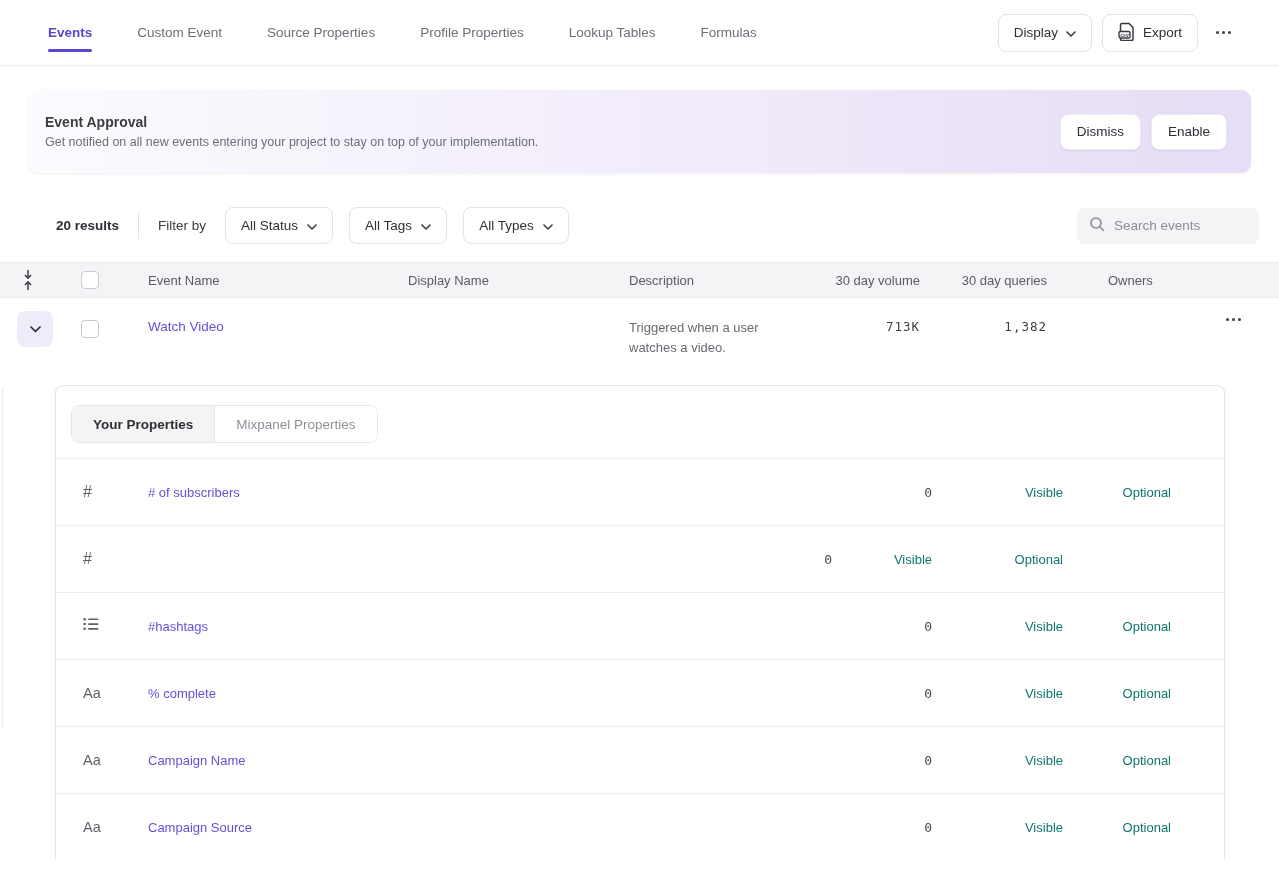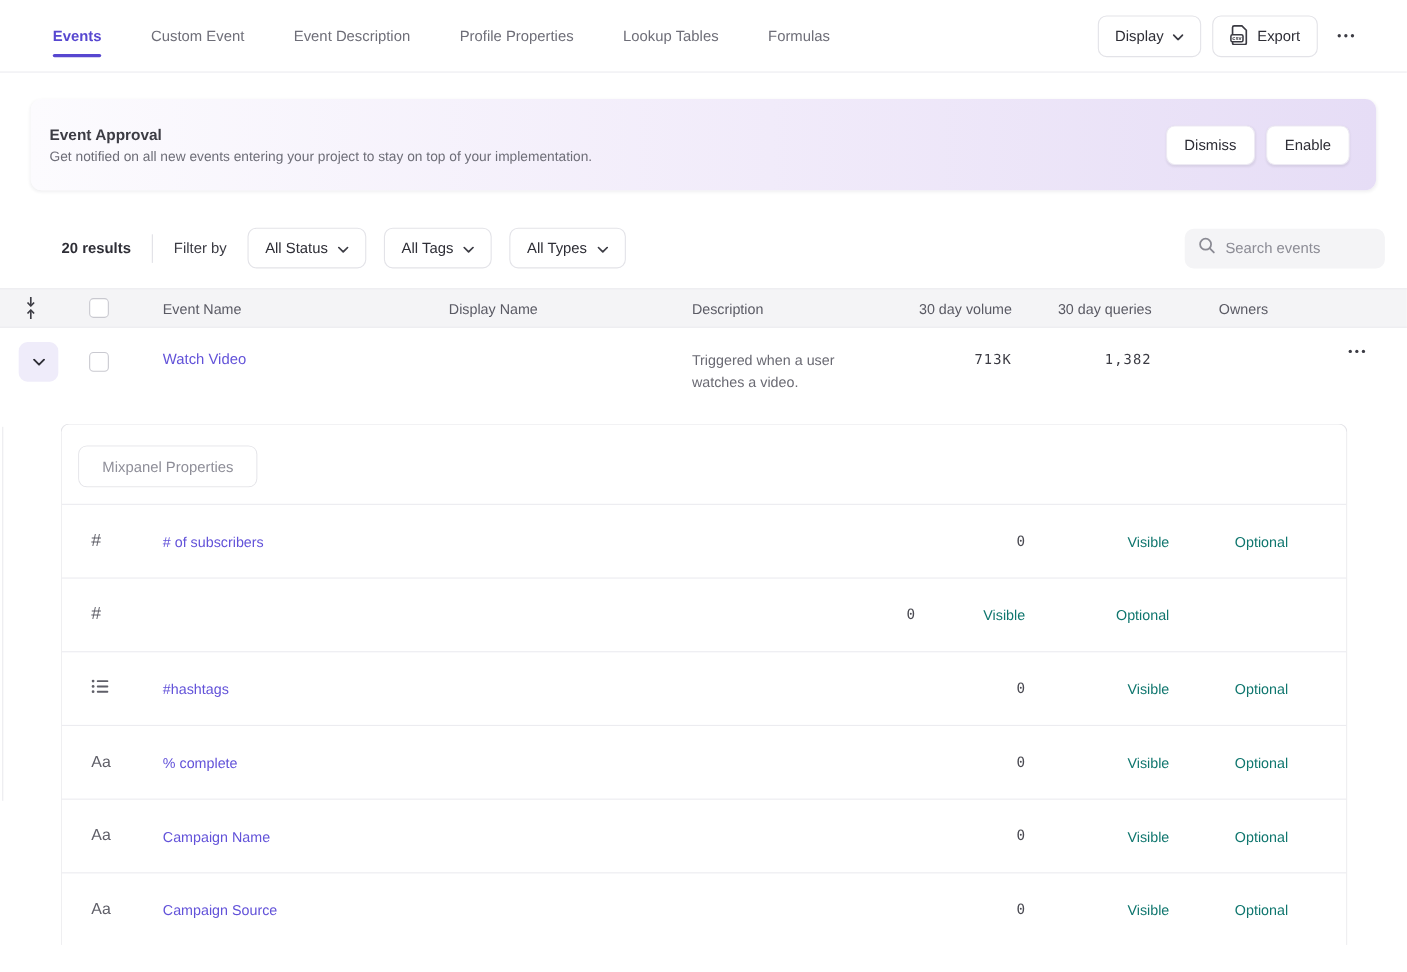--- a/index.html
+++ b/index.html
@@ -101,21 +101,21 @@
     <nav class="nav-tabs">
         <div class="nav-tab active">
     <span class="tab-label">Events</span>
     <span class="tab-underline"></span>
   </div>
         <div class="nav-tab">
     <span class="tab-label">Custom Event</span>
     
   </div>
         <div class="nav-tab">
-    <span class="tab-label">Event Description</span>
+    <span class="tab-label">Source Properties</span>
     
   </div>
         <div class="nav-tab">
     <span class="tab-label">Profile Properties</span>
     
   </div>
         <div class="nav-tab">
     <span class="tab-label">Lookup Tables</span>
     
   </div>
@@ -249,20 +249,23 @@
       </div>
     </div>
   </div>
 
   <div class="left-line"></div>
 
   <div class="expanded-area">
     <div class="panel">
       <div class="panel-tabs-row">
         <div class="segmented">
+            <div class="seg-tab active">
+    <span class="seg-label">Your Properties</span>
+  </div>
             <div class="seg-tab">
     <span class="seg-label">Mixpanel Properties</span>
   </div>
           </div>
       </div>
       <div id="prop-list">
           <div class="prop-row">
     <div class="prop-icon-cell">
       <span class="type-glyph icon-number">#</span>
 

